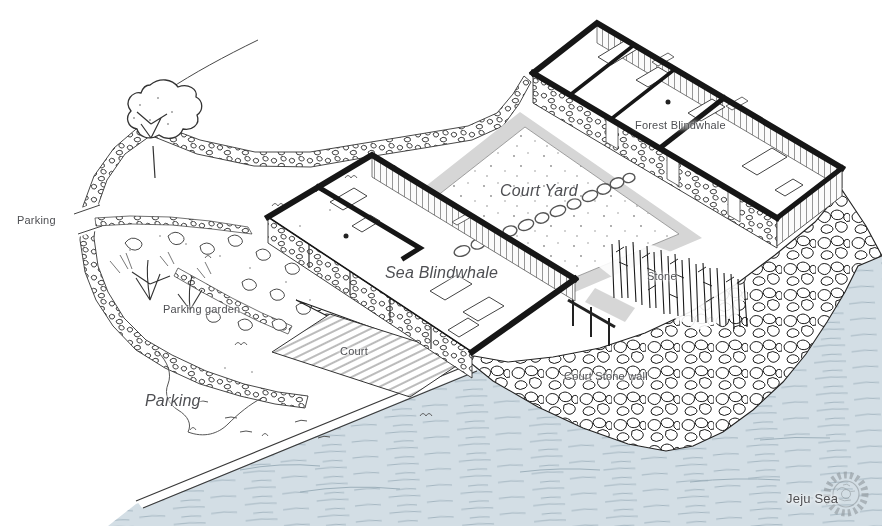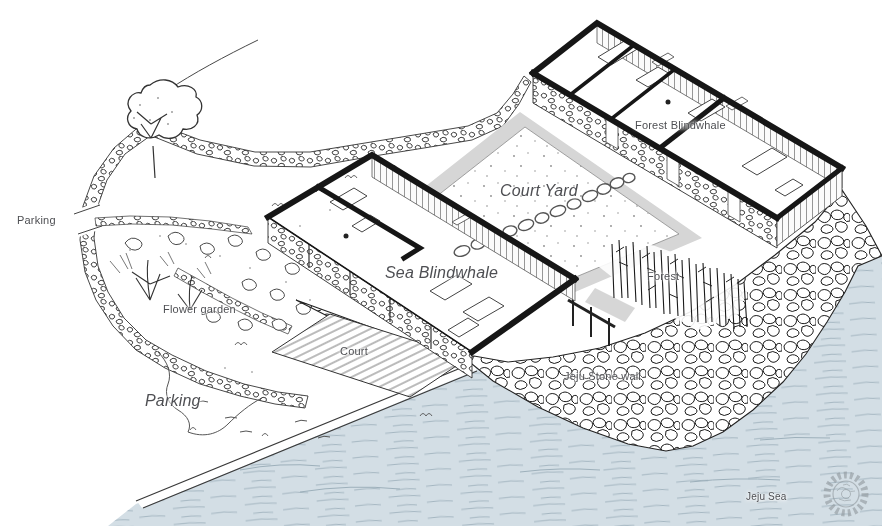--- a/index.html
+++ b/index.html
@@ -182,23 +182,23 @@
 
   <g transform="translate(846,494)" opacity="0.6" fill="none" stroke="#8f979c">
     <circle r="19" stroke-width="7" stroke-dasharray="3 3.2"></circle>
     <circle r="13" stroke-width="1.2"></circle>
     <circle r="4.5" stroke-width="1"></circle>
     <path d="M-9,-3 q4,-6 9,-2 t9,2 M-7,5 q5,3 12,1 M-3,-9 q4,-2 7,1" stroke-width="0.9"></path>
   </g>
 </svg>
 
 <div class="lbl" style="left:17px;top:214px">Parking</div>
-<div class="lbl" style="left:163px;top:303px">Flower garden</div>
+<div class="lbl" style="left:163px;top:303px">Parking garden</div>
 <div class="lbl big" style="left:145px;top:392px">Parking</div>
 <div class="lbl" style="left:340px;top:345px">Court</div>
 <div class="lbl big" style="left:385px;top:264px">Sea Blindwhale</div>
 <div class="lbl big" style="left:500px;top:182px">Court Yard</div>
 <div class="lbl" style="left:635px;top:119px">Forest Blindwhale</div>
-<div class="lbl" style="left:647px;top:270px">Forest</div>
-<div class="lbl" style="left:564px;top:370px">Jeju Stone wall</div>
-<div class="lbl" style="left:746px;top:491px;font-size:10px">Jeju Sea</div>
+<div class="lbl" style="left:647px;top:270px">Stone</div>
+<div class="lbl" style="left:564px;top:370px">Court Stone wall</div>
+<div class="lbl" style="left:786px;top:491px;font-size:13px">Jeju Sea</div>
 
 </div>
 
 </body></html>

